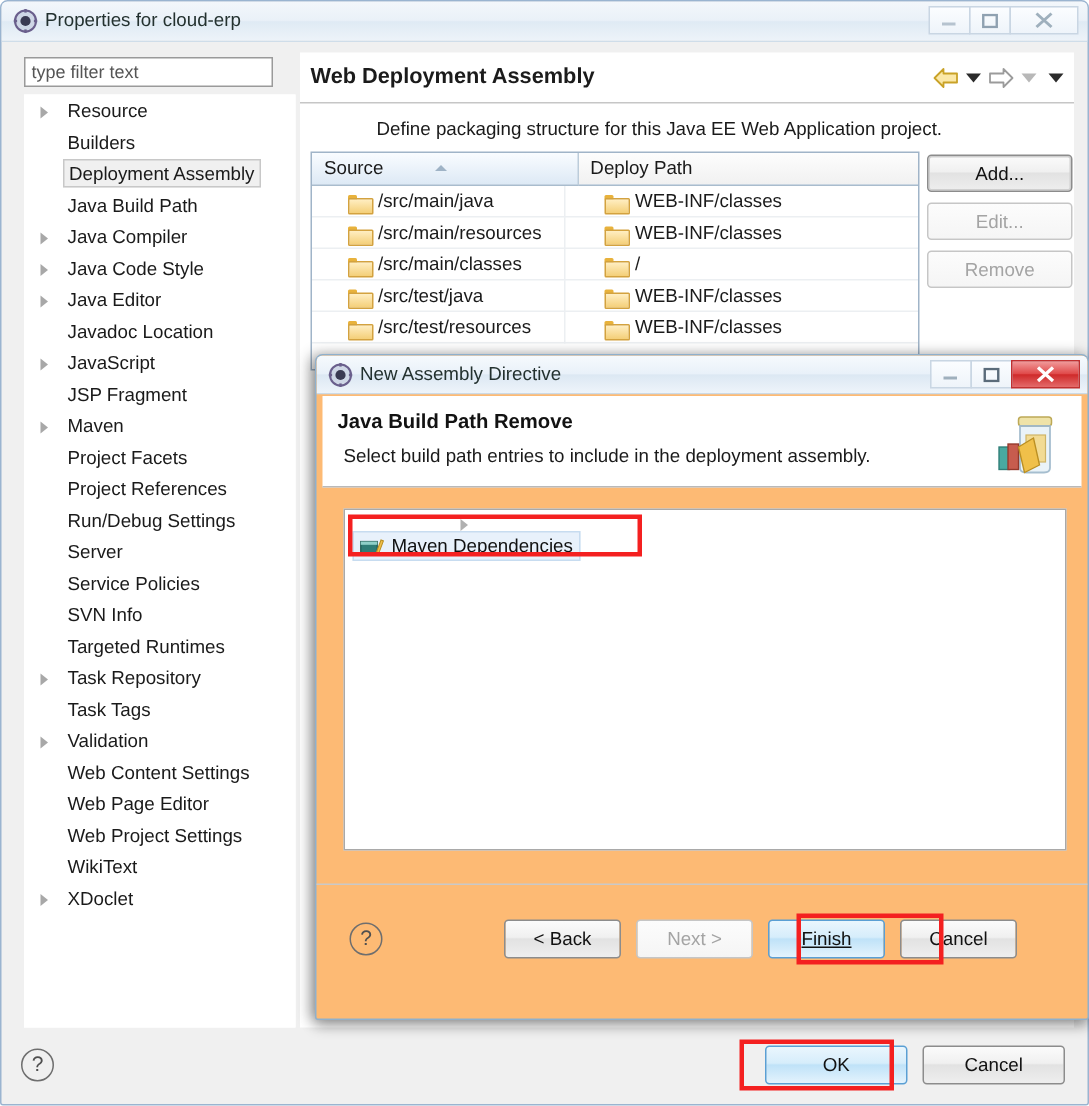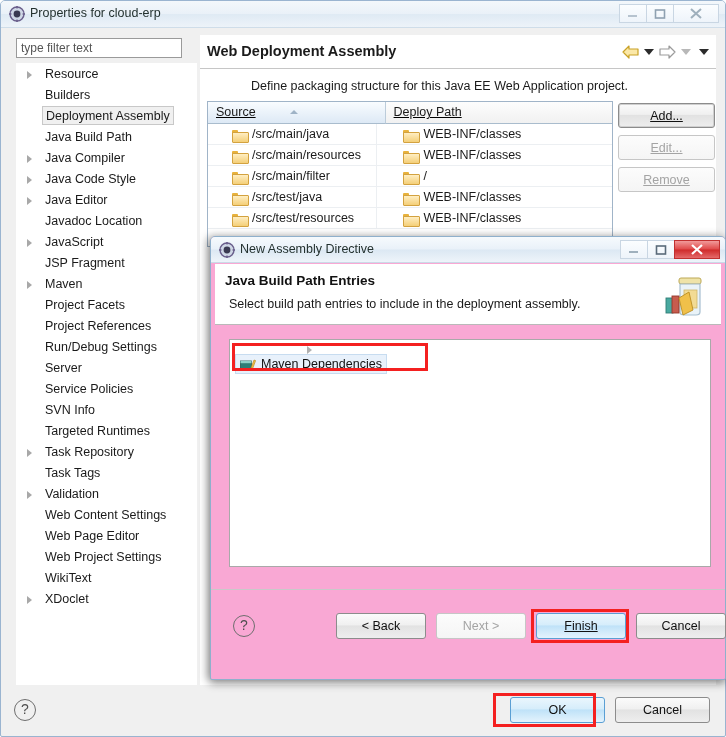--- a/index.html
+++ b/index.html
@@ -117,21 +117,21 @@
   #page-desc {
     position: absolute; left: 7px; top: 44px;
     font-size: 12.5px; color: #1a1a1a; margin-left: 44px;
   }
 
   
   #asm-table {
     position: absolute; left: 7px; top: 66px; width: 406px; height: 146px;
     border: 1px solid #a0b4c8; background: #ffffff; overflow: hidden;
   }
-  #tbl-head { display: flex; height: 22px; background: linear-gradient(to bottom,#f7fbff,#e4eef8); text-decoration: underline; }
+  #tbl-head { display: flex; height: 22px; background: linear-gradient(to bottom,#f7fbff,#e4eef8); }
   .th {
     position: relative; height: 22px; line-height: 21px;
     font-size: 12.5px; color: #1a1a1a; padding-left: 8px;
     border-right: 1px solid #bcccda; border-bottom: 1px solid #a9bccd;
     background: linear-gradient(to bottom,#f9fcff,#dde9f5);
   }
   .th.col-source { width: 178px; }
   .th.col-deploy { width: 227px; border-right: none; background: linear-gradient(to bottom,#fdfdfd,#f1f1f1); }
   .sort-asc {
     position: absolute; left: 82px; top: 8px;
@@ -155,21 +155,20 @@
     content: ""; position: absolute; left: 0; top: 3px; width: 15px; height: 9px;
     background: linear-gradient(to bottom,#ffeec2,#f4cf78);
     border: 1px solid #d3a23f; border-radius: 1px;
   }
 
   
   .sidebtn {
     position: absolute; right: 1px; width: 97px; height: 25px;
     font-family: "Liberation Sans", sans-serif; font-size: 12.5px;
     border-radius: 3px;
-    text-decoration: underline;
   }
   .btn-enabled {
     border: 1px solid #8c8c8c; color: #111;
     background: linear-gradient(to bottom,#fbfbfb 0%, #f0f0f0 45%, #e2e2e2 50%, #eeeeee 100%);
   }
   .btn-disabled {
     border: 1px solid #c6c6c6; color: #a4a4a4;
     background: linear-gradient(to bottom,#fcfcfc 0%, #f5f5f5 100%);
   }
   #btn-add { top: 68px; box-shadow: 0 0 0 1px #cfcfcf inset; }
@@ -192,21 +191,21 @@
     border: 1px solid #5a9fd4; color: #111;
     background: linear-gradient(to bottom,#eaf6fd 0%, #d6edfb 45%, #bfe2f8 50%, #e4f3fd 100%);
   }
   .redbox {
     position: absolute; border: 3px solid #f42020; pointer-events: none;
   }
 
   
   #dialog {
     position: absolute; left: 210px; top: 236px; width: 516px; height: 444px;
-    background: #f9a8d4;
+    background: #fdba74;
     border: 1px solid #8fb0cc;
     border-radius: 5px 5px 2px 2px;
     box-shadow: -3px 0 9px rgba(0,0,0,0.30), 0 4px 9px rgba(0,0,0,0.30);
   }
   #dialog-titlebar {
     position: absolute; left: 0; top: 0; right: 0; height: 26px;
     background: linear-gradient(to bottom,#f6fafd 0%,#e9f1f9 48%,#dcе8f3 52%,#eef4fa 100%);
     background: linear-gradient(to bottom,#f6fafd 0%,#e9f1f9 48%,#dce8f3 52%,#eef4fa 100%);
     border-radius: 4px 4px 0 0; border-bottom: 1px solid #cbdae7;
   }
@@ -250,21 +249,21 @@
   #dlg-footer-sep {
     position: absolute; left: 0; top: 352px; right: 0; height: 1px; background: #c9c9c9;
   }
   #dlg-help {
     position: absolute; left: 22px; top: 378px; width: 22px; height: 22px;
     border-radius: 50%; border: 1.5px solid #6e6e6e; color: #4f4f4f;
     font-size: 14px; text-align: center; line-height: 19px;
   }
   #dlg-btnrow { position: absolute; left: 125px; top: 376px; display: flex; gap: 10px; }
   .dbtn {
-    width: 90px; height: 26px; border-radius: 3px;
+    width: 78px; height: 26px; border-radius: 3px;
     font-family: "Liberation Sans", sans-serif; font-size: 12.5px;
   }
   .u { text-decoration: underline; }
 </style>
 </head>
 <body>
 
 <div id="outer-window">
 
   <div id="outer-titlebar">
@@ -383,21 +382,21 @@
                 <span>/src/main/resources</span>
               </div>
               <div class="td col-deploy">
                 <span class="folder"></span>
                 <span>WEB-INF/classes</span>
               </div>
             </div>
             <div class="trow">
               <div class="td col-source">
                 <span class="folder"></span>
-                <span>/src/main/filter</span>
+                <span>/src/main/classes</span>
               </div>
               <div class="td col-deploy">
                 <span class="folder"></span>
                 <span>/</span>
               </div>
             </div>
             <div class="trow">
               <div class="td col-source">
                 <span class="folder"></span>
                 <span>/src/test/java</span>
@@ -464,21 +463,21 @@
       </div>
       <div class="wb close-active">
         <svg width="14" height="11">
             <path d="M2 1 L12 10 M12 1 L2 10" stroke="#ffffff" stroke-width="2.2" fill="none"></path>
           </svg>
       </div>
     </div>
   </div>
 
   <div id="dialog-header">
-    <div id="dlg-heading">Java Build Path Entries</div>
+    <div id="dlg-heading">Java Build Path Remove</div>
     <div id="dlg-subtext">Select build path entries to include in the deployment assembly.</div>
     <span id="jar-icon">
       <svg width="50" height="50" viewBox="0 0 50 50">
         <rect x="17" y="8" width="22" height="6" rx="2" fill="#efe3a8" stroke="#bda957" stroke-width="1"></rect>
         <path d="M18 14 L18 42 Q18 45 22 45 L34 45 Q38 45 38 42 L38 14 Z" fill="#e9f2f8" stroke="#9fb9cb" stroke-width="1.2" opacity="0.92"></path>
         <rect x="22" y="20" width="13" height="18" fill="#f3d98a" stroke="#cdae57" stroke-width="0.8" opacity="0.9"></rect>
         <g>
           <rect x="4" y="28" width="7" height="15" fill="#49a9a0" stroke="#2f7d76" stroke-width="0.9"></rect>
           <rect x="10" y="26" width="7" height="17" fill="#c75c4e" stroke="#94382c" stroke-width="0.9"></rect>
           <path d="M17 28 L27 22 L31 40 L21 45 Z" fill="#f0c04a" stroke="#bb8f22" stroke-width="0.9"></path>

